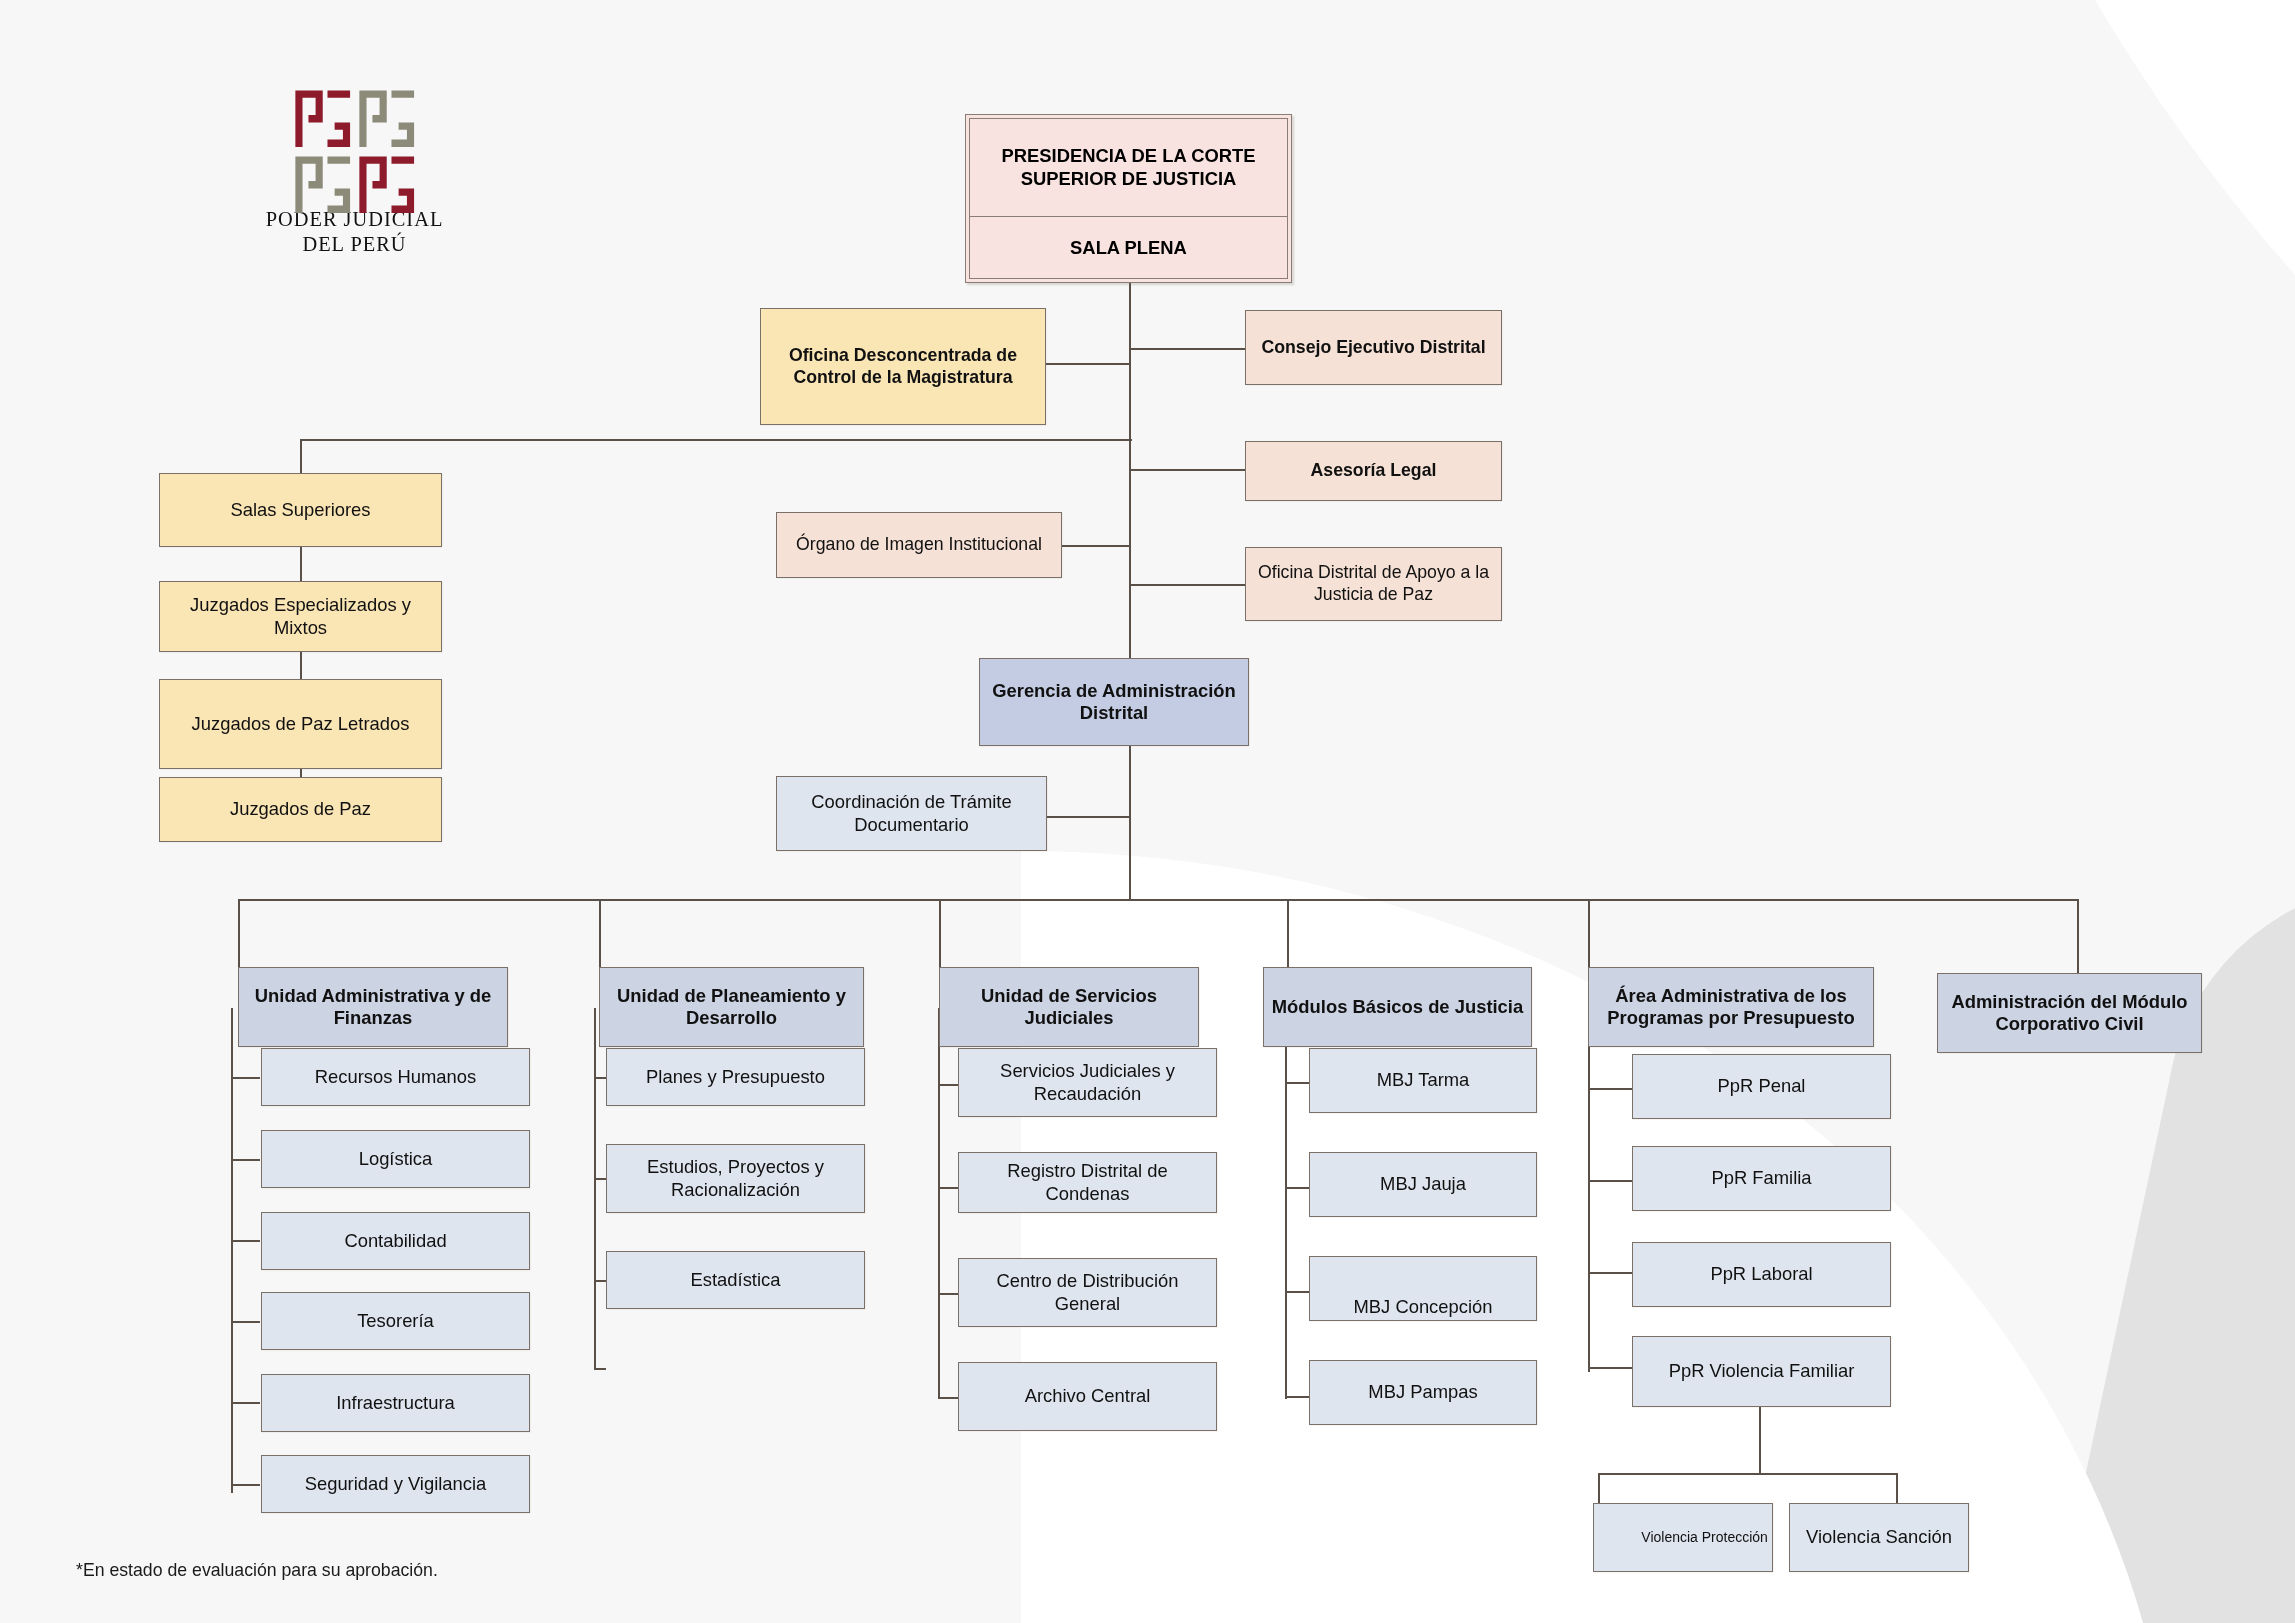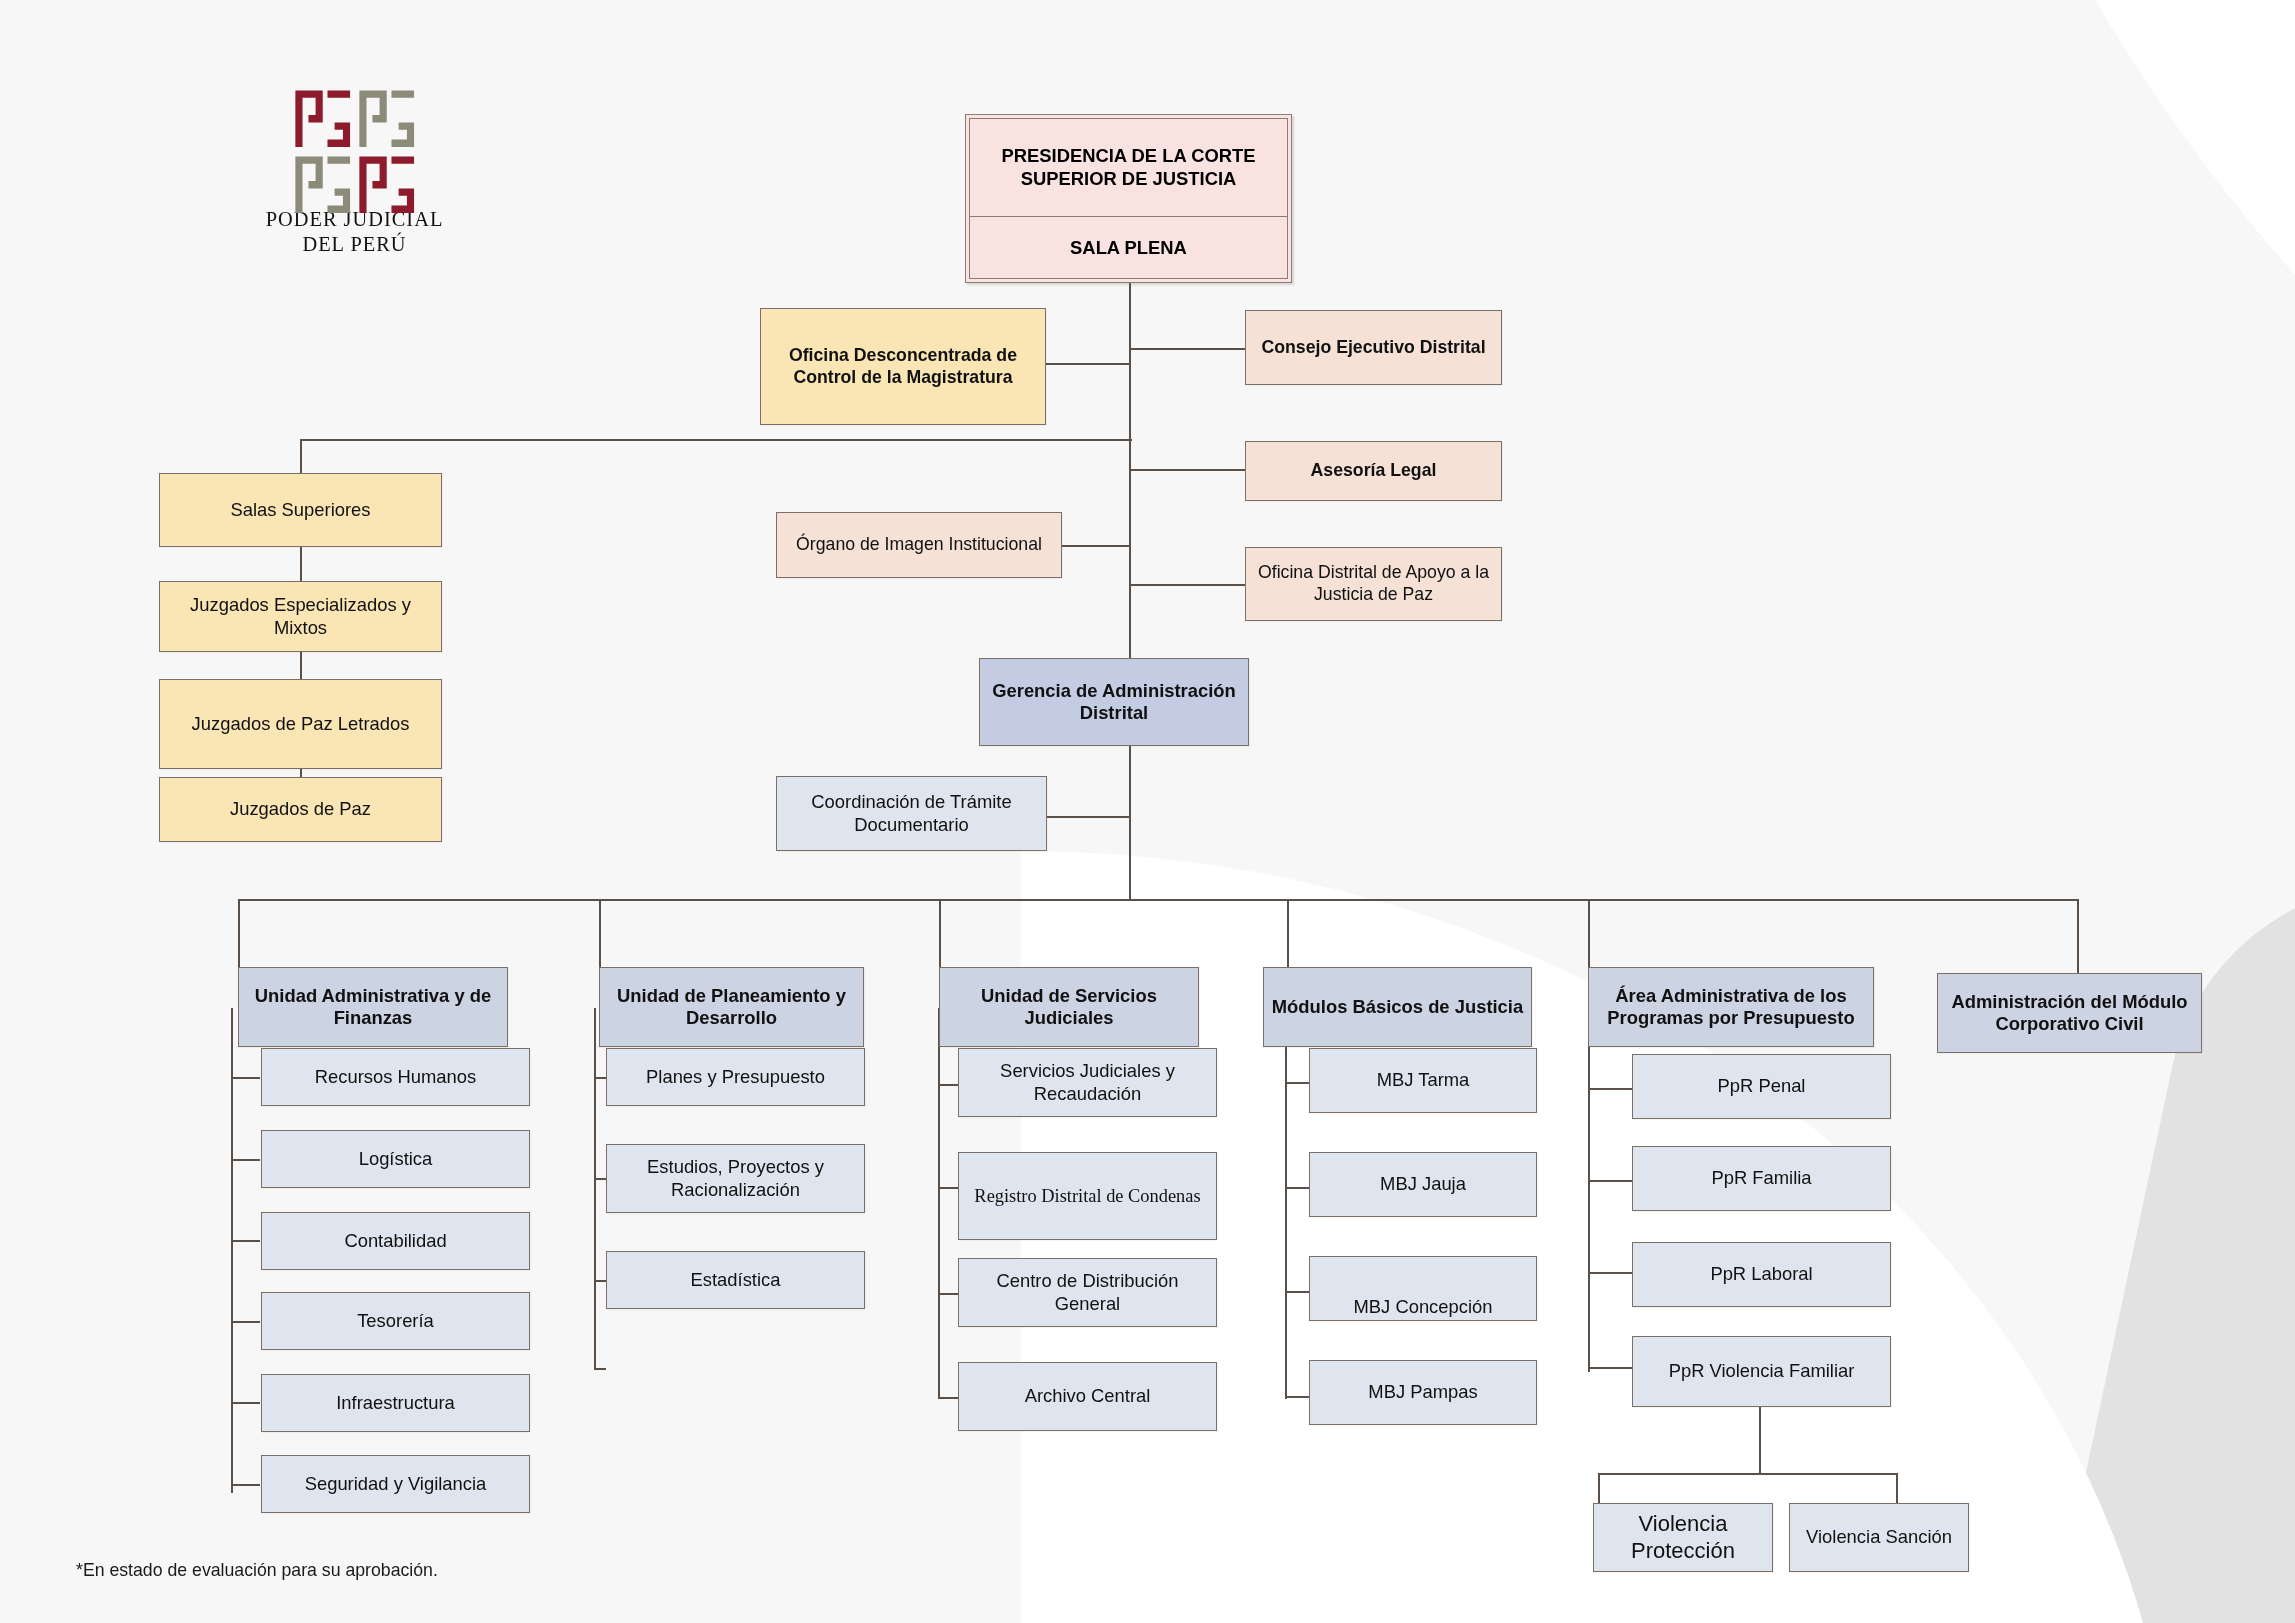--- a/index.html
+++ b/index.html
@@ -296,21 +296,21 @@
   <div class="node leaf" style="left:606px; top:1144px; width:259px; height:69px; font-size:18.4px;">
     <span>Estudios, Proyectos y Racionalización</span>
   </div>
   <div class="node leaf" style="left:606px; top:1251px; width:259px; height:58px; font-size:18.4px;">
     <span>Estadística</span>
   </div>
 
   <div class="node leaf" style="left:958px; top:1048px; width:259px; height:69px; font-size:18.4px;">
     <span>Servicios Judiciales y Recaudación</span>
   </div>
-  <div class="node leaf" style="left:958px; top:1152px; width:259px; height:88px; font-size:18.4px;font-family:Liberation Serif, serif;">
+  <div class="node leaf" style="left:958px; top:1152px; width:259px; height:61px; font-size:18.4px;">
     <span>Registro Distrital de Condenas</span>
   </div>
   <div class="node leaf" style="left:958px; top:1258px; width:259px; height:69px; font-size:18.4px;">
     <span>Centro de Distribución General</span>
   </div>
   <div class="node leaf" style="left:958px; top:1362px; width:259px; height:69px; font-size:18.4px;">
     <span>Archivo Central</span>
   </div>
 
   <div class="node leaf" style="left:1309px; top:1048px; width:228px; height:65px; font-size:18.4px;">
@@ -332,21 +332,21 @@
   <div class="node leaf" style="left:1632px; top:1146px; width:259px; height:65px; font-size:18.4px;">
     <span>PpR Familia</span>
   </div>
   <div class="node leaf" style="left:1632px; top:1242px; width:259px; height:65px; font-size:18.4px;">
     <span>PpR Laboral</span>
   </div>
   <div class="node leaf" style="left:1632px; top:1336px; width:259px; height:71px; font-size:18.4px;">
     <span>PpR Violencia Familiar</span>
   </div>
 
-  <div class="node leaf" style="left:1593px; top:1503px; width:180px; height:69px; font-size:22px;">
+  <div class="node leaf" style="left:1593px; top:1503px; width:180px; height:69px; font-size:14px;text-align:right;">
     <span>Violencia Protección</span>
   </div>
   <div class="node leaf" style="left:1789px; top:1503px; width:180px; height:69px; font-size:18.4px;">
     <span>Violencia Sanción</span>
   </div>
 
   <div id="footnote">*En estado de evaluación para su aprobación.</div>
 
 </div>
 

